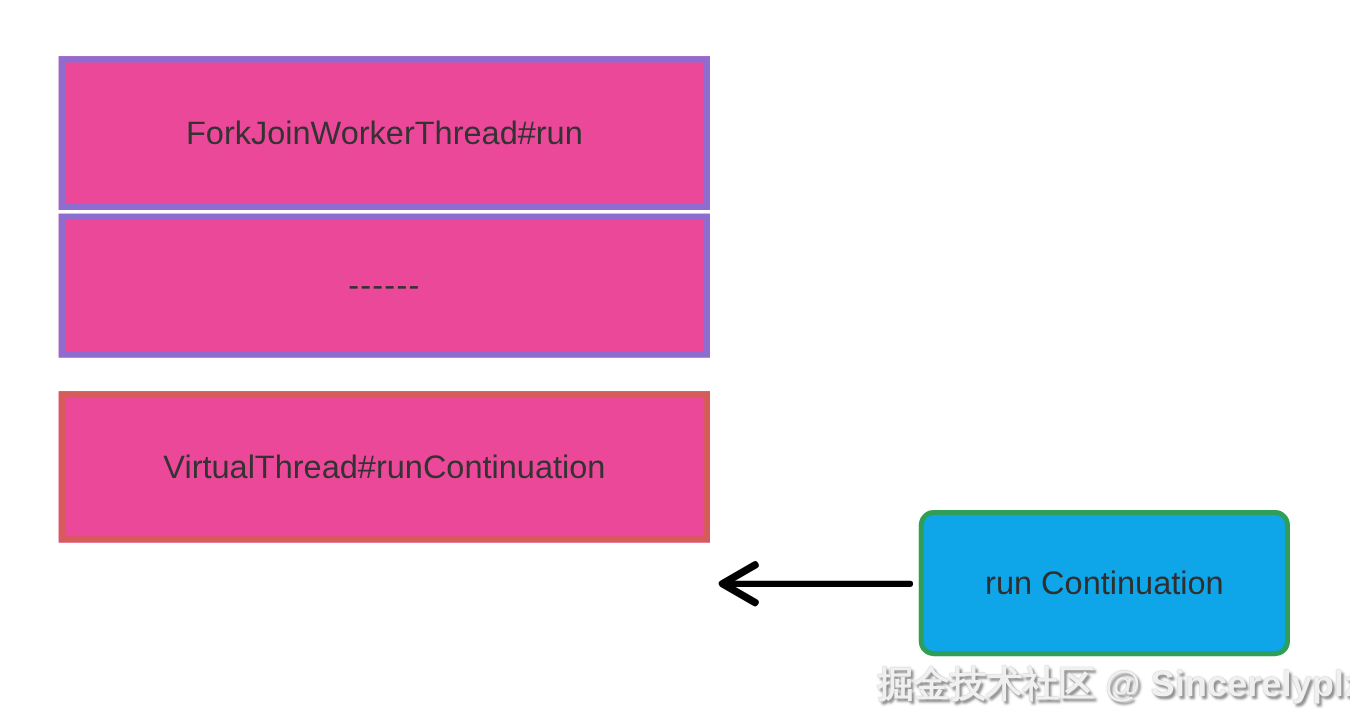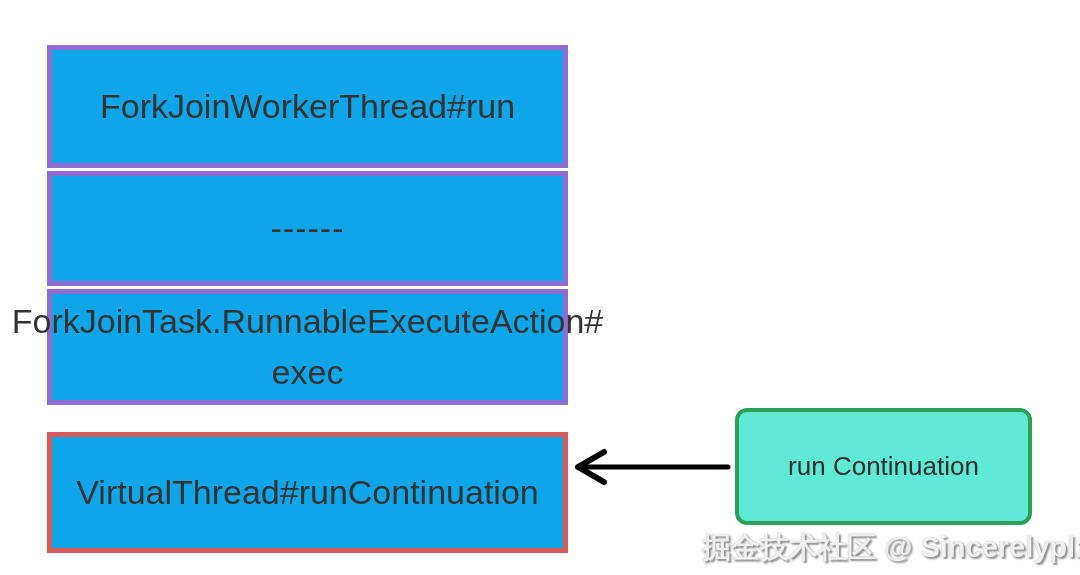--- a/index.html
+++ b/index.html
@@ -12,27 +12,27 @@
   .stack {
     position: absolute;
     left: 47px;
     top: 45px;
     width: 521px;
     display: flex;
     flex-direction: column;
     gap: 3px;
   }
   .frame-box {
-    background: #0ea5e9;
+    background: #ec4899;
     border: 5px solid #8f6cd0;
     display: flex;
     align-items: center;
     justify-content: center;
     text-align: center;
-    font-size: 34px;
+    font-size: 26px;
     line-height: 1.5;
     color: #333333;
     white-space: pre-line;
     padding: 0 4px;
   }
   .frame-1 { height: 123px; }
   .frame-2 { height: 115px; letter-spacing: 1px; }
   .frame-3 { height: 116px; }
   .frame-4 { height: 121px; border-color: #d75b5b; margin-top: 24px; }
 
@@ -45,21 +45,21 @@
     height: 44px;
   }
 
   
   .callout {
     position: absolute;
     left: 735px;
     top: 408px;
     width: 297px;
     height: 117px;
-    background: #5eead4;
+    background: #0ea5e9;
     border: 4px solid #2f9e56;
     border-radius: 12px;
     display: flex;
     align-items: center;
     justify-content: center;
     font-size: 26px;
     color: #2f2f2f;
   }
 
   
@@ -75,22 +75,20 @@
   }
 </style>
 </head>
 <body>
 
 <div class="canvas">
 
   <div class="stack">
     <div class="frame-box frame-1">ForkJoinWorkerThread#run</div>
     <div class="frame-box frame-2">------</div>
-    <div class="frame-box frame-3">ForkJoinTask.RunnableExecuteAction#
-exec</div>
     <div class="frame-box frame-4">VirtualThread#runContinuation</div>
   </div>
 
   <svg class="arrow-svg" viewBox="0 0 168 44" xmlns="http://www.w3.org/2000/svg">
     <line x1="160" y1="22" x2="12" y2="22" stroke="#000000" stroke-width="5" stroke-linecap="round"></line>
     <polyline points="36,7 10,22 36,37" fill="none" stroke="#000000" stroke-width="6" stroke-linecap="round" stroke-linejoin="round"></polyline>
   </svg>
 
   <div class="callout">
     <span>run Continuation</span>

